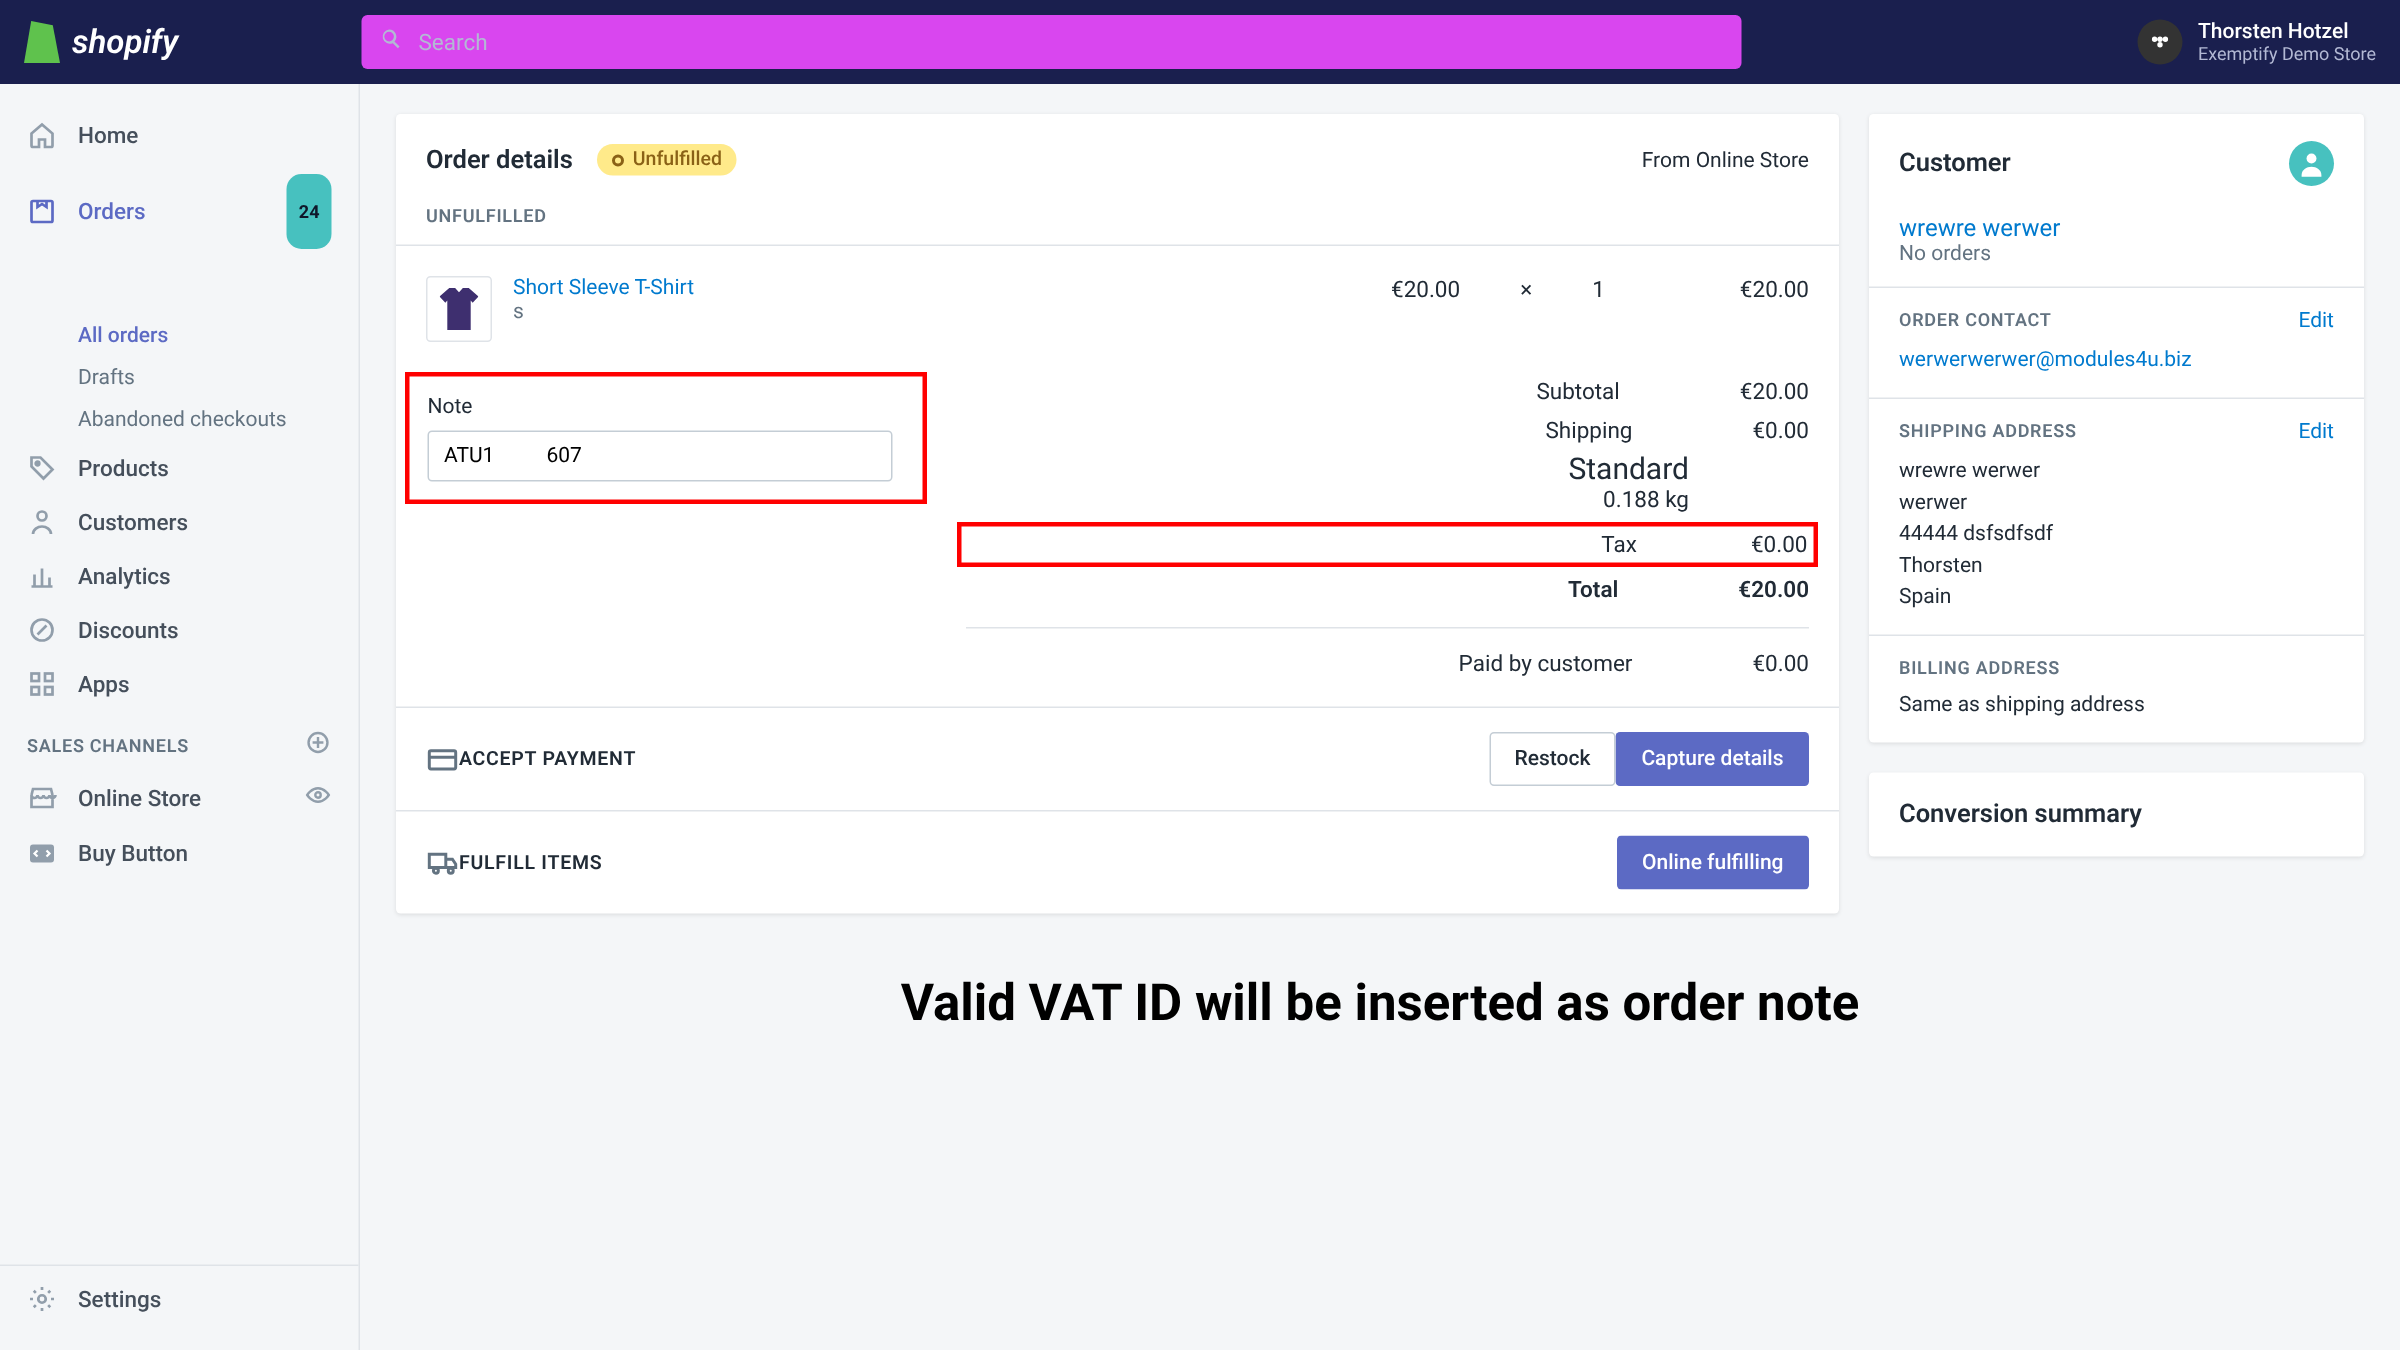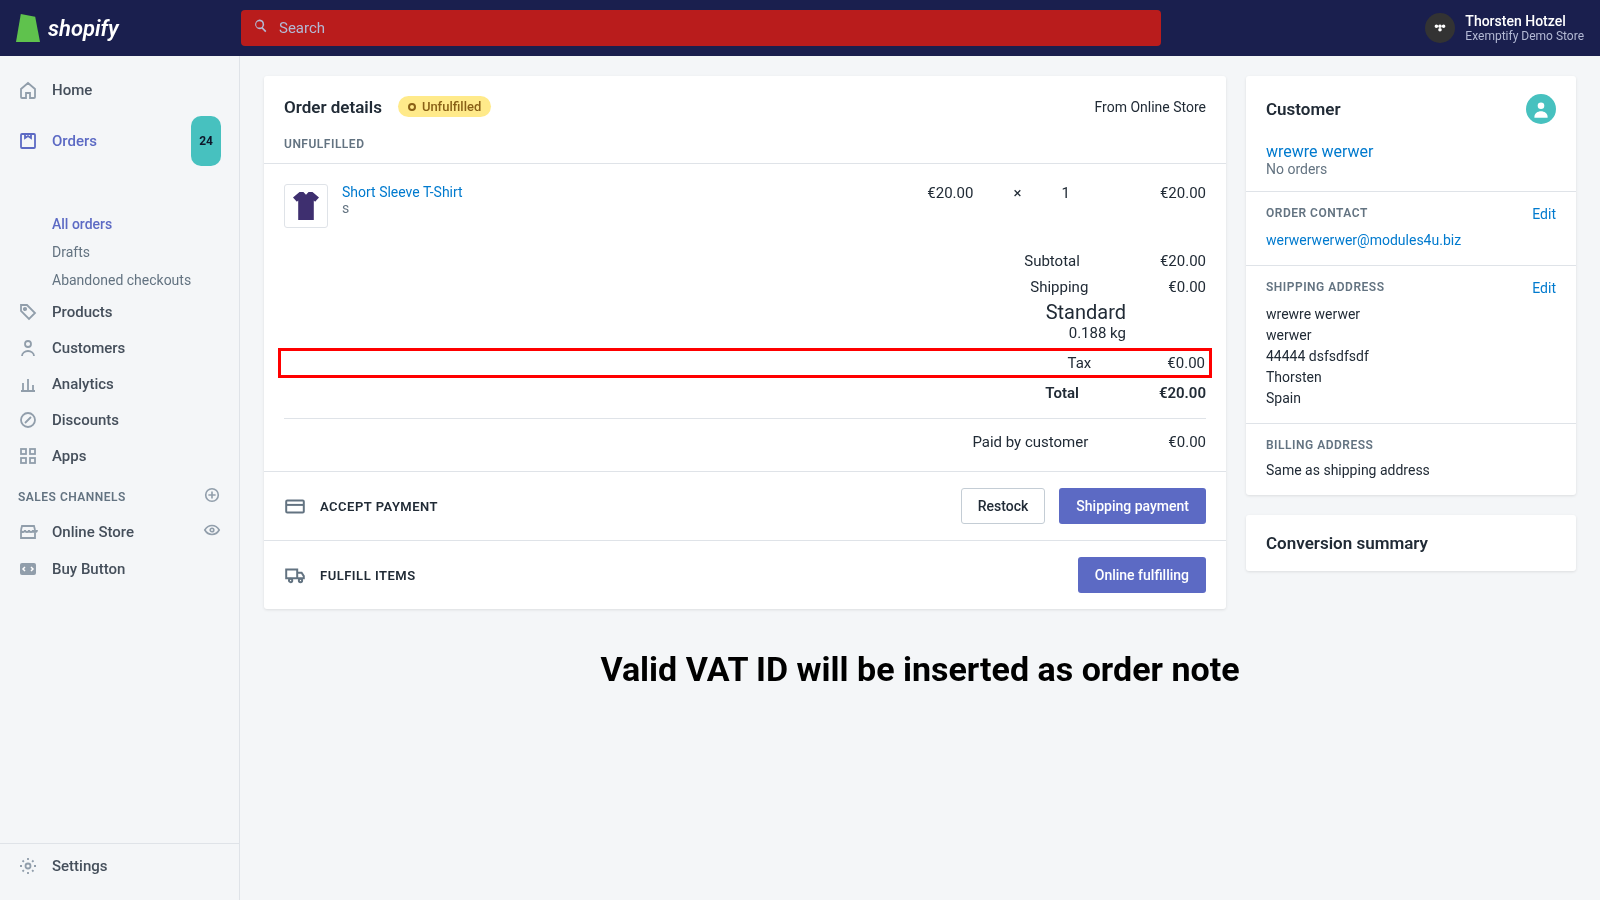--- a/index.html
+++ b/index.html
@@ -1,20 +1,20 @@
 <!DOCTYPE html>
 <html><head>
 <meta charset="utf-8">
 <style>
 * { margin: 0; padding: 0; box-sizing: border-box; font-family: -apple-system, BlinkMacSystemFont, "Segoe UI", Roboto, sans-serif; }
 body { background: #f4f6f8; color: #212b36; }
 .topbar { background: #1a1f4e; height: 56px; display: flex; align-items: center; padding: 0 16px; position: fixed; top: 0; left: 0; right: 0; z-index: 100; }
 .logo { display: flex; align-items: center; color: #fff; font-size: 22px; font-weight: 600; width: 225px; font-style: italic; }
 .logo-icon { width: 24px; height: 28px; background: #5fc24d; clip-path: polygon(20% 0, 80% 10%, 100% 100%, 0 100%); margin-right: 8px; position: relative; }
-.search { flex: 1; max-width: 920px; background: #b91c1c; height: 36px; border-radius: 4px; display: flex; align-items: center; padding: 0 12px; color: #b3b9d4; }
+.search { flex: 1; max-width: 920px; background: #d946ef; height: 36px; border-radius: 4px; display: flex; align-items: center; padding: 0 12px; color: #b3b9d4; }
 .search-icon { margin-right: 10px; font-size: 16px; }
 .search input { background: transparent; border: none; color: #fff; font-size: 15px; outline: none; flex: 1; }
 .search input::placeholder { color: #b3b9d4; }
 .user-area { margin-left: auto; display: flex; align-items: center; color: #fff; gap: 10px; padding-left: 20px; }
 .avatar-circle { width: 30px; height: 30px; border-radius: 50%; background: #333; display: flex; align-items: center; justify-content: center; color: #fff; font-size: 14px; }
 .user-info .name { font-size: 14px; font-weight: 500; }
 .user-info .store { font-size: 12px; color: #b3b9d4; }
 
 .sidebar { position: fixed; top: 56px; left: 0; bottom: 0; width: 240px; background: #f4f6f8; border-right: 1px solid #dfe3e8; padding: 16px 0; display: flex; flex-direction: column; }
 .nav-item { display: flex; align-items: center; padding: 8px 18px; color: #454f5b; font-size: 15px; font-weight: 500; cursor: pointer; gap: 14px; }
@@ -51,21 +51,21 @@
 .product-info { flex: 0 0 280px; }
 .product-link { color: #007ace; font-size: 14px; }
 .product-variant { color: #637381; font-size: 14px; }
 .price-cols { margin-left: auto; display: flex; align-items: center; gap: 40px; font-size: 15px; }
 
 .note-area { padding: 0 20px 20px; }
 .note-box-hl { border: 3px solid #ff0000; padding: 12px; margin: 0 -14px; }
 .note-label { font-size: 14px; margin-bottom: 8px; }
 .note-input { width: 310px; padding: 8px 10px; border: 1px solid #c4cdd5; border-radius: 3px; font-size: 14px; background: #fff; }
 
-.action-row { border-top: 1px solid #dfe3e8; padding: 16px 20px; display: flex; align-items: center; gap: 14px; }
+.action-row { border-top: 1px solid #dfe3e8; padding: 16px 20px; display: flex; align-items: center; }
 .action-row .aicon { width: 22px; height: 22px; color: #637381; }
 .action-label { font-size: 13px; font-weight: 600; color: #212b36; letter-spacing: 0.5px; }
 .btn { padding: 9px 16px; border-radius: 3px; font-size: 14px; font-weight: 500; cursor: pointer; border: 1px solid transparent; }
 .btn-outline { background: #fff; border-color: #c4cdd5; color: #212b36; }
 .btn-primary { background: #5c6ac4; color: #fff; }
 .spacer { margin-left: auto; }
 
 .cust-header { padding: 18px 20px; display: flex; align-items: center; gap: 12px; }
 .cust-header .title { font-size: 17px; font-weight: 600; }
 .cust-avatar { margin-left: auto; width: 30px; height: 30px; background: #47c1bf; border-radius: 50%; display: flex; align-items: center; justify-content: center; }
@@ -243,20 +243,26 @@
           </div>
           <div class="price-cols">
             <span>€20.00</span>
             <span>×</span>
             <span>1</span>
             <span style="margin-left:50px">€20.00</span>
           </div>
         </div>
 
         <div style="display:flex">
+          <div class="note-area" style="flex:0 0 360px">
+            <div class="note-box-hl">
+              <div class="note-label">Note</div>
+              <input class="note-input" type="text" value="ATU1          607" style="">
+            </div>
+          </div>
           <div style="flex:1; padding:0 20px 20px">
             <div style="display:flex; font-size:15px; padding:4px 0">
                 <span style="flex:1; text-align:right; padding-right:80px">Subtotal</span>
                 <span>€20.00</span>
               </div>
             <div style="display:flex; font-size:15px; padding:4px 0">
                 <span style="flex:1; text-align:right; padding-right:80px">Shipping</span>
                 <span>€0.00</span>
               </div>
             <div style="display:flex; font-size:20px; padding:0 0">
@@ -283,21 +289,21 @@
         </div>
 
         <div class="action-row">
           <span class="aicon"><svg viewBox="0 0 20 20" width="22" height="22" fill="none" stroke="currentColor" stroke-width="1.8">
                 <rect x="2" y="5" width="16" height="11" rx="1"></rect>
                 <path d="M2 9h16"></path>
               </svg></span>
           <span class="action-label">ACCEPT PAYMENT</span>
           <span class="spacer"></span>
           <button class="btn btn-outline">Restock</button>
-          <button class="btn btn-primary">Shipping payment</button>
+          <button class="btn btn-primary">Capture details</button>
         </div>
         <div class="action-row">
           <span class="aicon"><svg viewBox="0 0 20 20" width="22" height="22" fill="none" stroke="currentColor" stroke-width="1.8">
                 <path d="M2 5h10v8H2zM12 8h4l2 3v2h-6z"></path>
                 <circle cx="6" cy="15" r="1.5"></circle>
                 <circle cx="15" cy="15" r="1.5"></circle>
               </svg></span>
           <span class="action-label">FULFILL ITEMS</span>
           <span class="spacer"></span>
           <button class="btn btn-primary">Online fulfilling</button>

